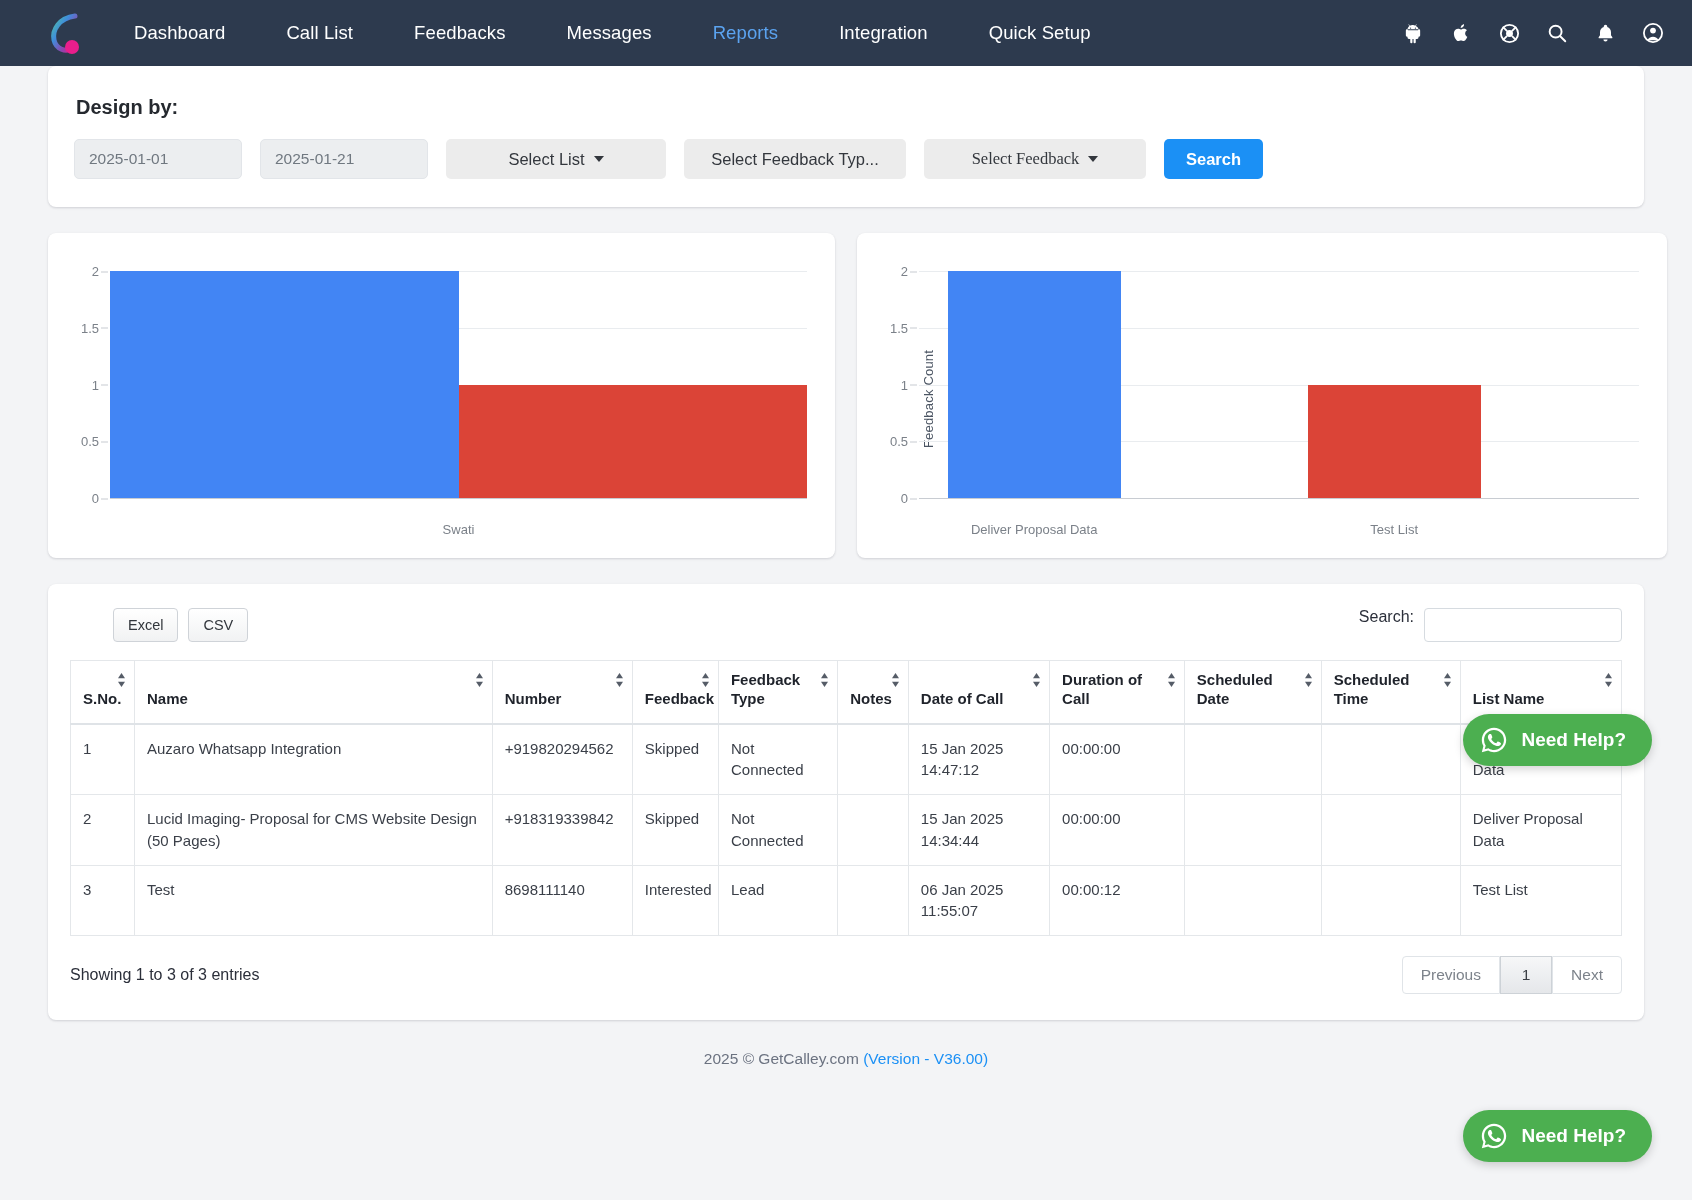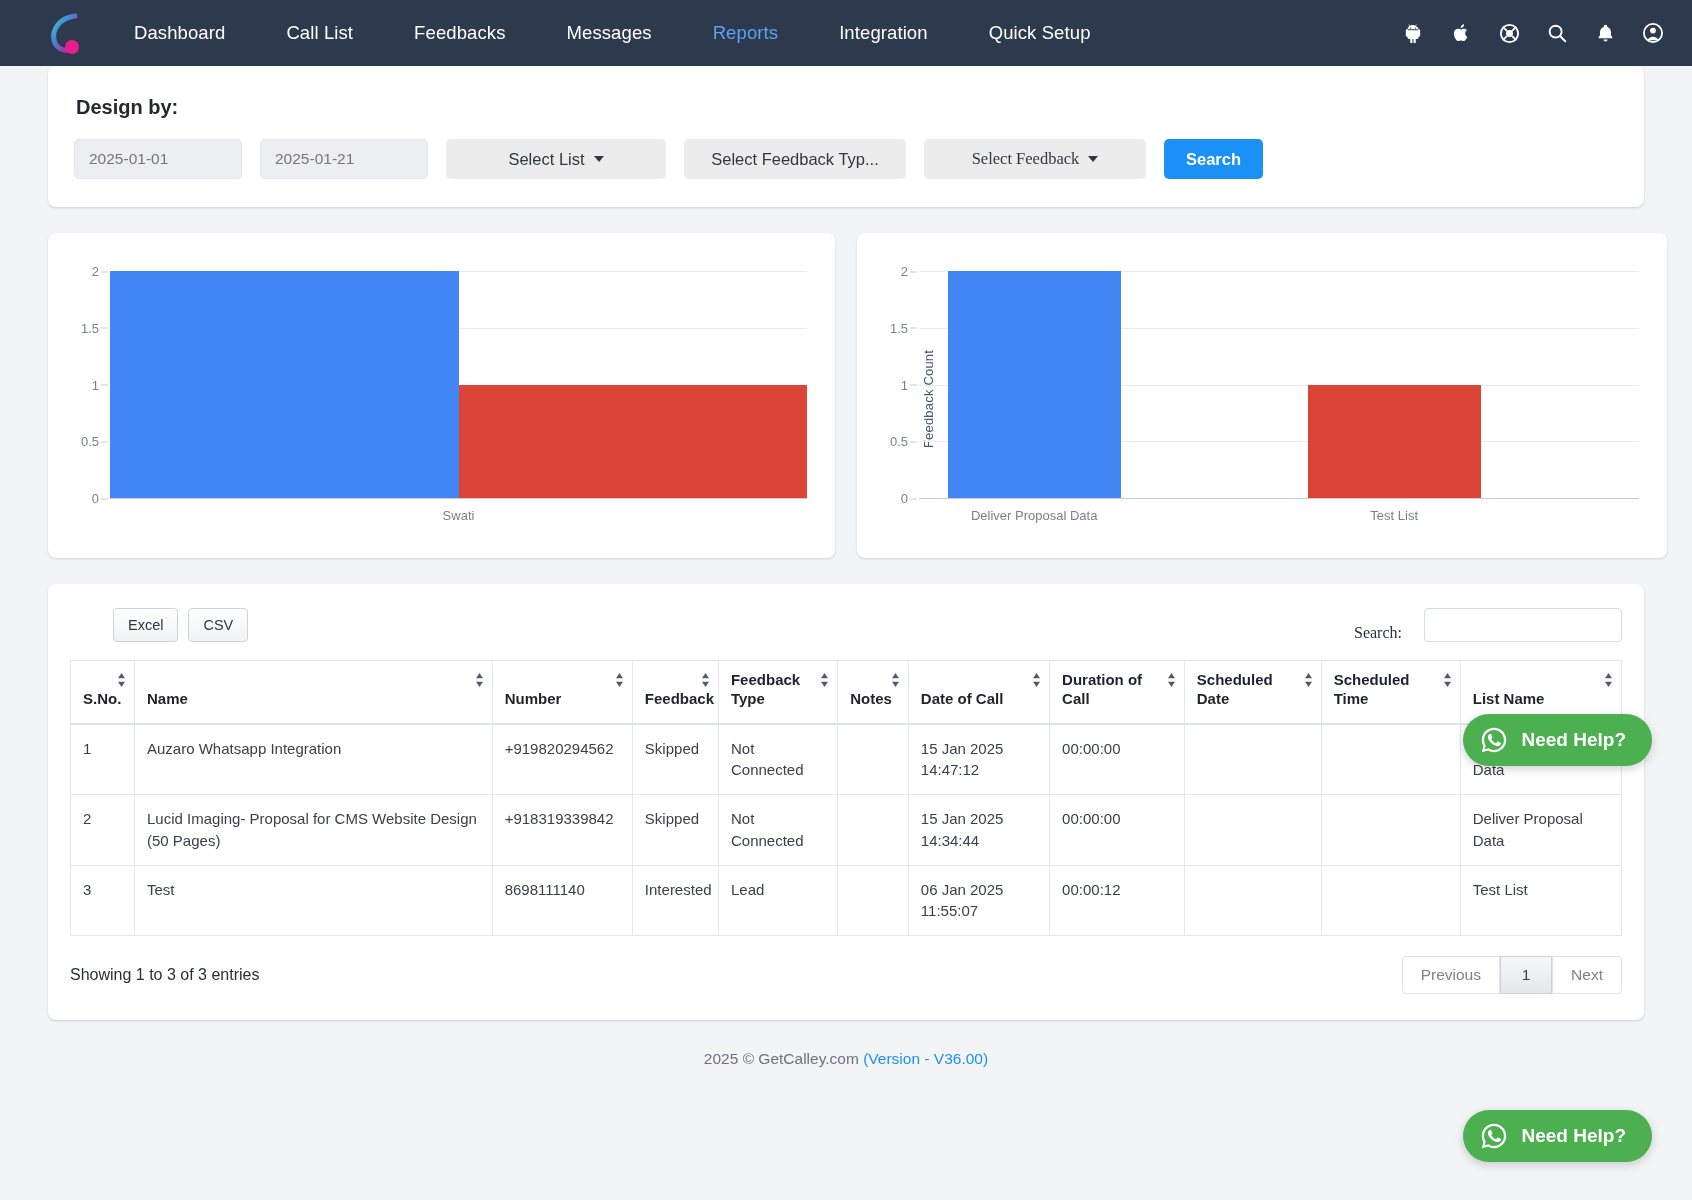--- a/index.html
+++ b/index.html
@@ -87,37 +87,37 @@
     position:absolute; right:100%; transform:translateY(-50%);
     font-size:13px; color:#7b8189; padding-right:11px; white-space:nowrap;
   }
   .ytick::after{
     content:""; position:absolute; right:2px; top:50%; width:7px; height:1px; background:#c8ccd2;
   }
   .gridline { position:absolute; left:0; right:0; height:1px; background:#e9ecef; }
   .gridline.base { background:#c8ccd2; }
   .bars { position:absolute; left:0; right:0; top:0; bottom:0; }
   .bar { position:absolute; bottom:0; }
-  .xlabels { position:absolute; left:44px; right:10px; bottom:14px; height:22px; }
+  .xlabels { position:absolute; left:44px; right:10px; bottom:0; height:22px; }
   .xlabel {
     position:absolute; transform:translateX(-50%);
     font-size:13px; color:#7b8189; white-space:nowrap;
   }
 
   
   .table-card { margin-top:26px; padding:24px 22px 26px 22px; }
   .table-toolbar { display:flex; align-items:center;padding-left:43px; }
   .btn-group { display:flex; gap:10px; }
   .export-btn {
     min-width:58px; height:34px; border:1px solid #cfd3d8; border-radius:4px;
     background:linear-gradient(#ffffff,#f1f2f3); color:#32363c;
     font-size:14.5px; font-family:inherit; padding:0 14px; cursor:pointer;
   }
   .toolbar-spacer { flex:1 1 auto; }
-  .search-wrap { display:flex; align-items:flex-end; gap:22px;font-family:Liberation Serif, serif; }
+  .search-wrap { display:flex; align-items:flex-start; gap:10px; }
   .search-label { font-size:16px; color:#2b2f3a; }
   .search-input {
     width:198px; height:34px; border:1px solid #d6dbe0; border-radius:4px;
     background:#fff; font-family:inherit; font-size:14.5px; padding:0 9px; outline:none;
   }
 
   table.dt { width:100%; border-collapse:collapse; margin-top:18px; table-layout:fixed; }
   table.dt th {
     border:1px solid #e4e7ea; border-bottom:2px solid #dfe3e7;
     vertical-align:bottom; text-align:left;

